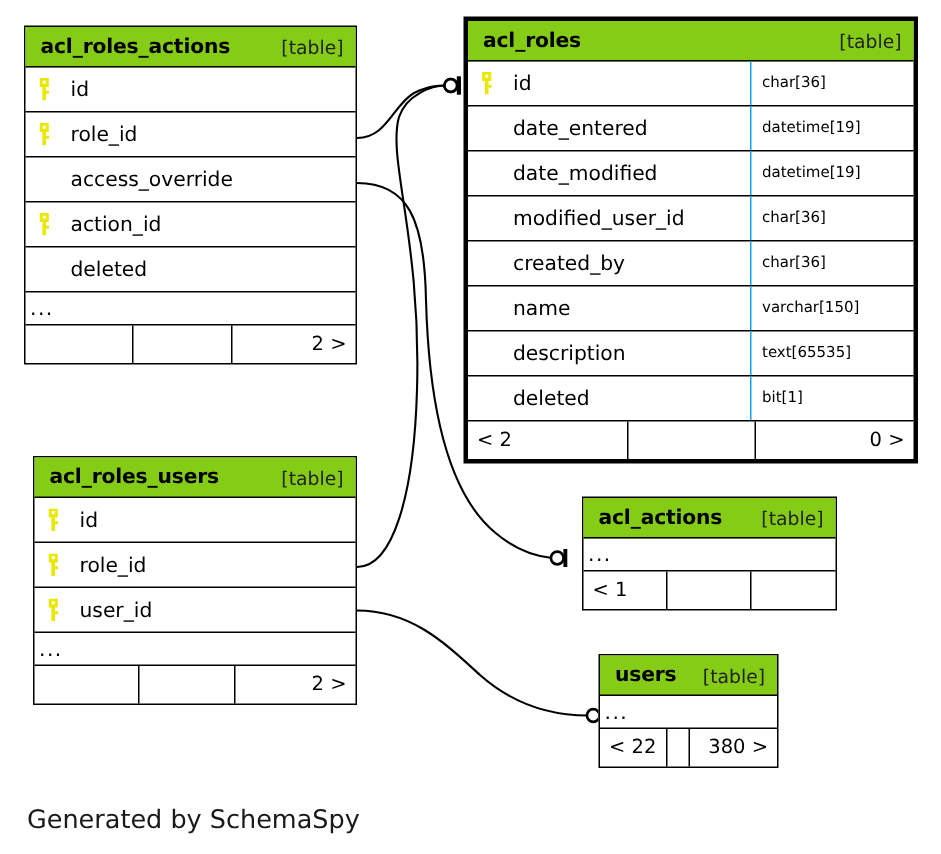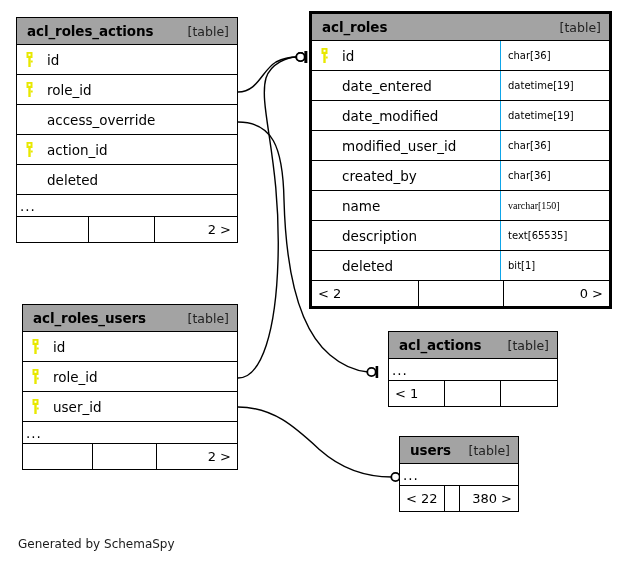--- a/index.html
+++ b/index.html
@@ -39,21 +39,21 @@
     z-index: 2;
     background: #ffffff;
     border: 1px solid #000000;
     box-sizing: border-box;
   }
   .table-box.focus {
     border: 3px solid #000000;
   }
 
   .tbl-header {
-    background: #a3a3a3;
+    background: #84cc16;
     border-bottom: 1px solid #000000;
     height: 27px;
     display: flex;
     align-items: center;
     justify-content: space-between;
     padding: 0 8px 0 10px;
     box-sizing: border-box;
   }
   .tbl-name {
     font-weight: bold;
@@ -144,21 +144,21 @@
     white-space: nowrap;
   }
   .tbl-footer .fcell:first-child { border-left: none; }
   .fcell.left  { justify-content: flex-start; }
   .fcell.right { justify-content: flex-end; }
 
   
   #caption {
     position: absolute;
     z-index: 3;
-    font-size: 12px;
+    font-size: 17px;
     color: #1a1a1a;
     white-space: nowrap;
   }
 </style>
 </head>
 <body>
 
 <div id="canvas">
   <svg id="edges" viewBox="0 0 627 569" width="627" height="569">
       <path d="M 238 92 C 258 92 262 70 276 62 C 286 57 292 57 297 57" fill="none" stroke="#000000" stroke-width="1.4"></path>
@@ -291,21 +291,21 @@
             <span class="keyslot"></span>
             <span class="colname-text">created_by</span>
           </div>
           <div class="col-type" style="width: 109px;">char[36]</div>
         </div>
         <div class="row">
           <div class="col-name">
             <span class="keyslot"></span>
             <span class="colname-text">name</span>
           </div>
-          <div class="col-type" style="width: 109px; font-family: Liberation Serif, serif;">varchar[150]</div>
+          <div class="col-type" style="width: 109px;">varchar[150]</div>
         </div>
         <div class="row">
           <div class="col-name">
             <span class="keyslot"></span>
             <span class="colname-text">description</span>
           </div>
           <div class="col-type" style="width: 109px;">text[65535]</div>
         </div>
         <div class="row">
           <div class="col-name">

